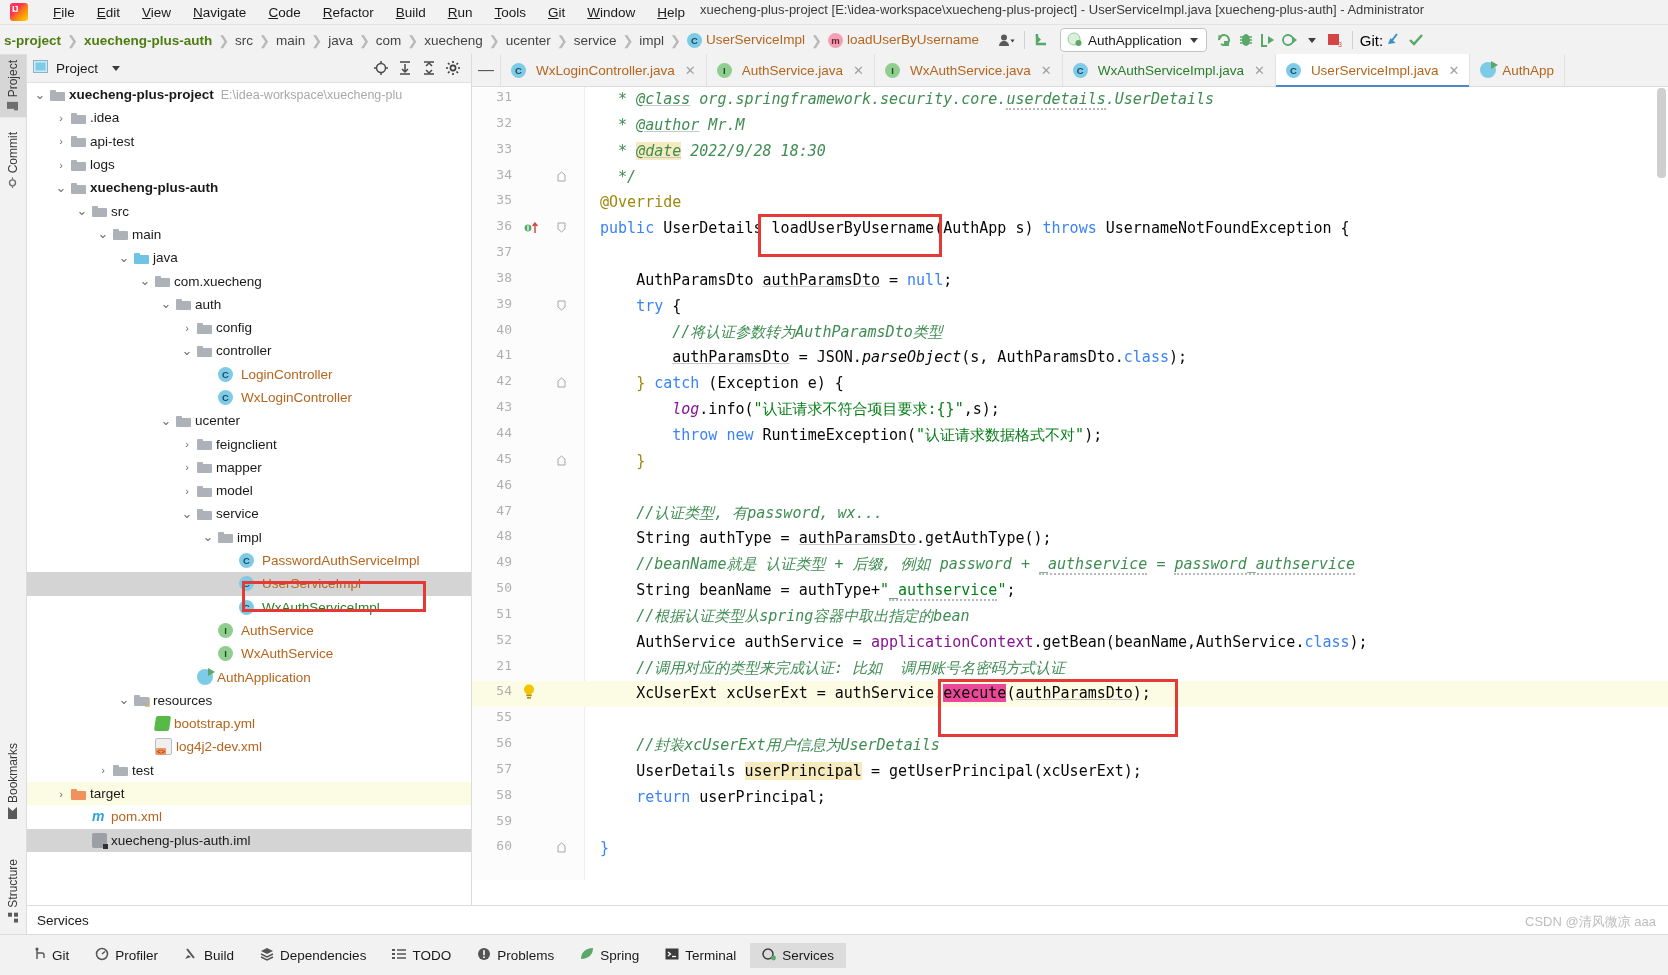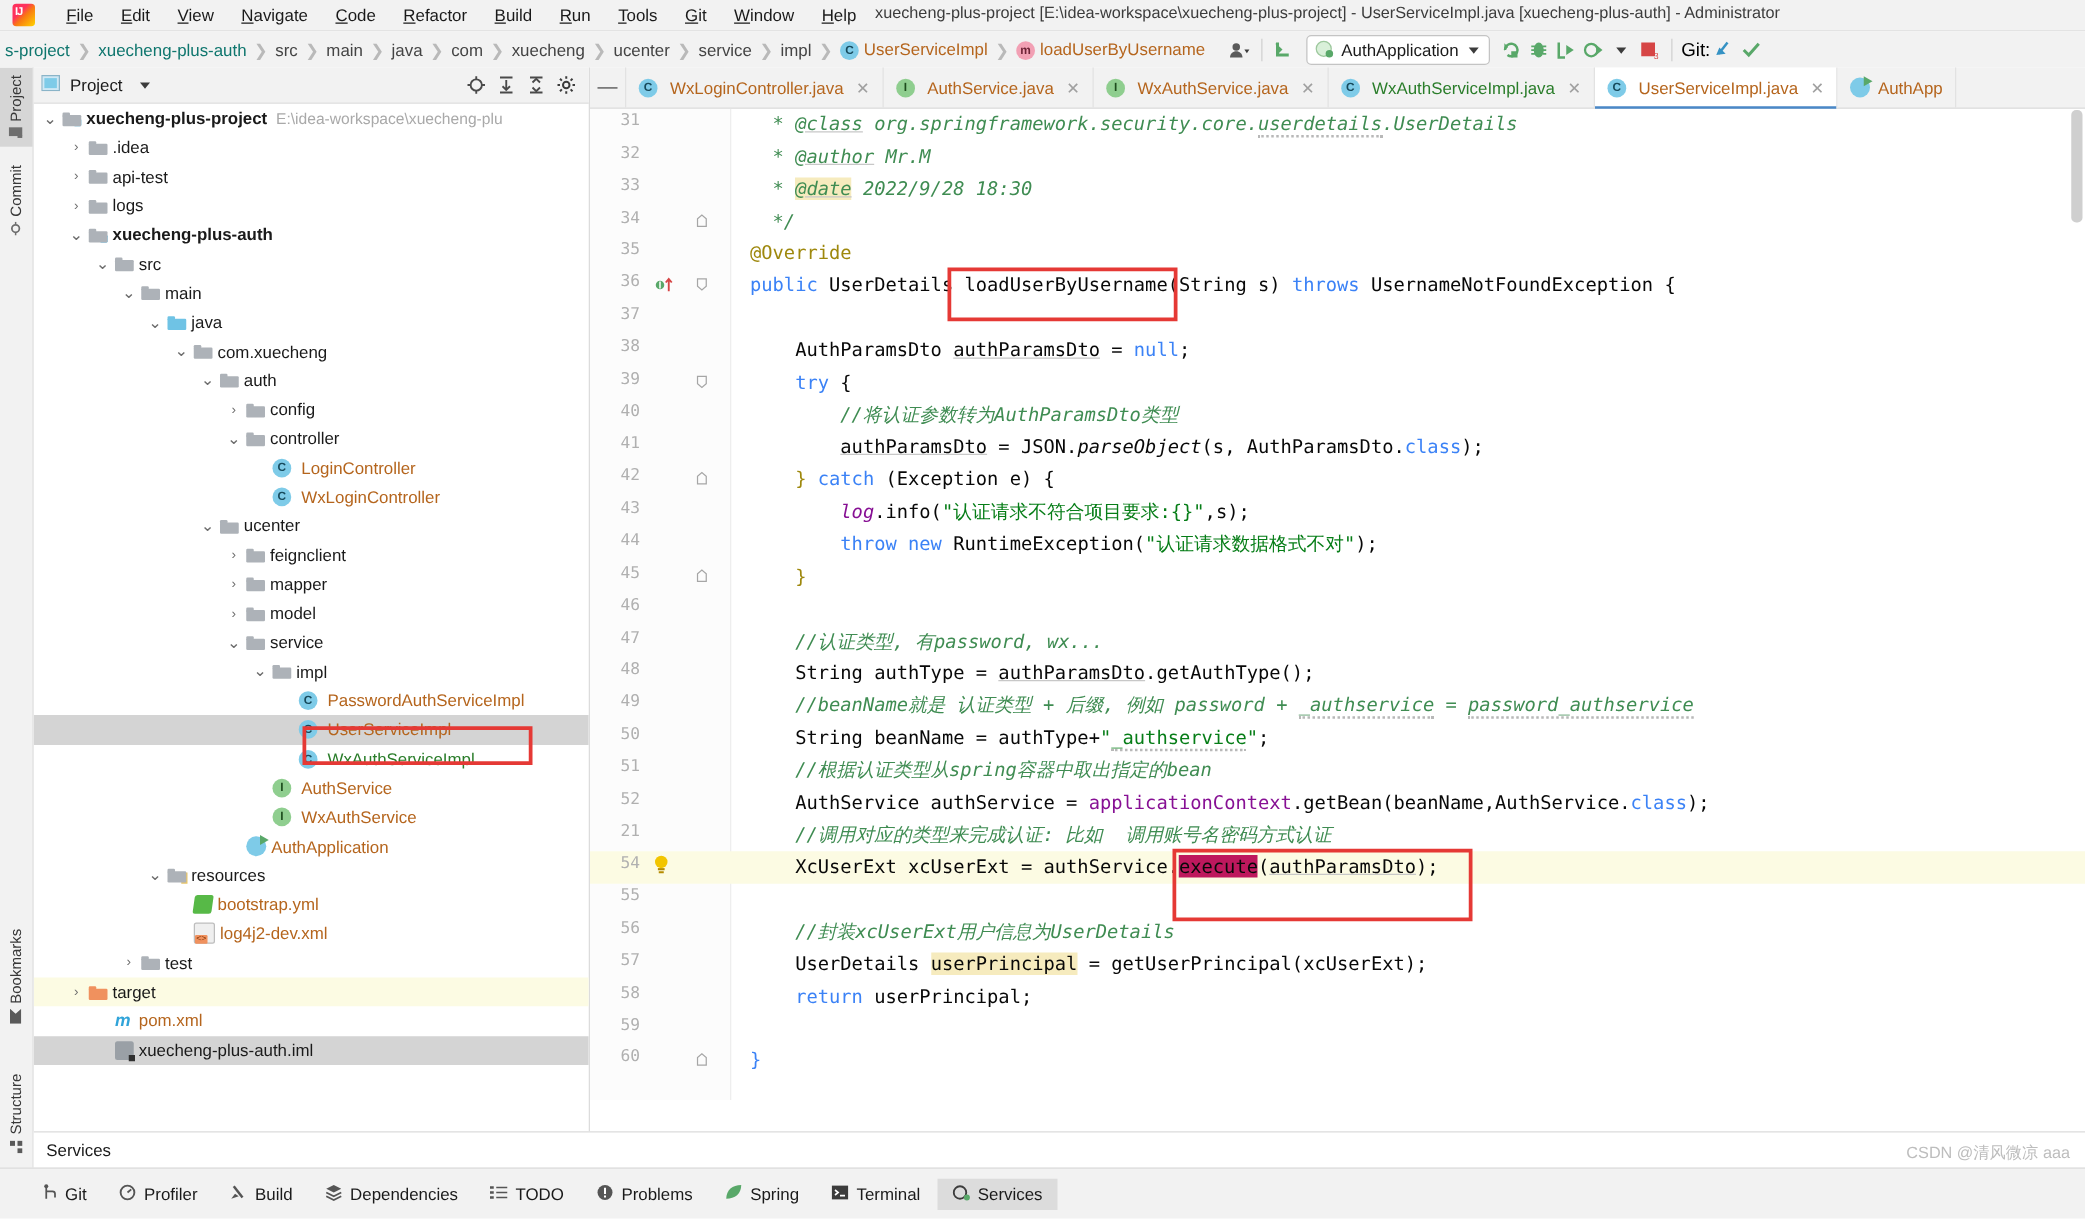--- a/index.html
+++ b/index.html
@@ -35,21 +35,21 @@
   #win-title{
     position:absolute;left:700px;top:2px;font-size:13px;color:#3c3c3c;white-space:nowrap;
   }
 
   
   #navbar{
     height:30px;background:#f2f2f2;border-bottom:1px solid #dcdcdc;
     display:flex;align-items:center;position:relative;
   }
   .crumb{font-size:13.5px;color:#444;white-space:nowrap;padding:0 2px;}
-  .crumb.bold{font-weight:normal;color:#0f766e;}
+  .crumb.bold{font-weight:bold;color:#4d7c0f;}
   .crumb.orange{color:#b5651d;}
   .sep{color:#b9b9b9;font-size:13px;padding:0 4px;}
   .badge-c,.badge-m,.badge-i{
     display:inline-block;width:15px;height:15px;border-radius:50%;
     font-size:9.5px;line-height:15px;text-align:center;color:#fff;font-weight:bold;
     vertical-align:middle;margin-right:4px;
   }
   .badge-c{background:#7ecbe8;color:#174a5c;}
   .badge-m{background:#f2a0b4;color:#6d2336;}
   .badge-i{background:#8fce8f;color:#1d4d1d;}
@@ -159,21 +159,21 @@
   .cline.cur{background:#fcfbe3;}
   .kw{color:#3b82f6;}
   .cm{color:#3f8c52;font-style:italic;}
   .str{color:#067d17;}
   .an{color:#9e880d;}
   .fld{color:#871094;}
   .txt{color:#080808;}
   .stc{font-style:italic;}
   .ul{text-decoration:underline;text-decoration-color:#c8c8c8;}
   .hl-yellow{background:#f6ebbe;}
-  .hl-blue{background:#be185d;}
+  .hl-blue{background:#ec4899;}
   .wavy{border-bottom:2px dotted #b8b8b8;}
 
   
   .annot{position:absolute;border:3px solid #e53935;pointer-events:none;z-index:20;}
 
   
   #servicesbar{
     position:absolute;left:27px;right:0;bottom:40px;height:29px;background:#fff;
     border-top:1px solid #dcdcdc;display:flex;align-items:center;
   }
@@ -841,21 +841,21 @@
               <path d="M1 10h7V4L4.5 1 1 4z" stroke="#a6a6a6" fill="none"></path>
             </svg></span>
         </div>
       </div>
     <div id="lines">
         <div class="cline">  <span class="cm">* </span><span class="cm ul">@class</span><span class="cm"> org.springframework.security.core.</span><span class="cm wavy">userdetails</span><span class="cm">.UserDetails</span></div>
         <div class="cline">  <span class="cm">* </span><span class="cm ul">@author</span><span class="cm"> Mr.M</span></div>
         <div class="cline">  <span class="cm">* </span><span class="cm ul hl-yellow">@date</span><span class="cm"> 2022/9/28 18:30</span></div>
         <div class="cline">  <span class="cm">*/</span></div>
         <div class="cline"><span class="an">@Override</span></div>
-        <div class="cline"><span class="kw">public</span><span class="txt"> UserDetails </span><span class="txt">loadUserByUsername</span><span class="txt">(String s) </span><span class="kw">throws</span><span class="txt"> UsernameNotFoundException {</span></div>
+        <div class="cline"><span class="kw">public</span><span class="txt"> UserDetails </span><span class="txt">loadUserByUsername</span><span class="txt">(AuthApp s) </span><span class="kw">throws</span><span class="txt"> UsernameNotFoundException {</span></div>
         <div class="cline"></div>
         <div class="cline">    <span class="txt">AuthParamsDto </span><span class="txt ul">authParamsDto</span><span class="txt"> = </span><span class="kw">null</span><span class="txt">;</span></div>
         <div class="cline">    <span class="kw">try</span><span class="txt"> {</span></div>
         <div class="cline">        <span class="cm">//将认证参数转为AuthParamsDto类型</span></div>
         <div class="cline">        <span class="txt ul">authParamsDto</span><span class="txt"> = JSON.</span><span class="txt stc">parseObject</span><span class="txt">(s, AuthParamsDto.</span><span class="kw">class</span><span class="txt">);</span></div>
         <div class="cline">    <span class="an">}</span><span class="txt"> </span><span class="kw">catch</span><span class="txt"> (Exception e) {</span></div>
         <div class="cline">        <span class="fld stc">log</span><span class="txt">.info(</span><span class="str">"认证请求不符合项目要求:{}"</span><span class="txt">,s);</span></div>
         <div class="cline">        <span class="kw">throw</span><span class="txt"> </span><span class="kw">new</span><span class="txt"> RuntimeException(</span><span class="str">"认证请求数据格式不对"</span><span class="txt">);</span></div>
         <div class="cline">    <span class="an">}</span></div>
         <div class="cline"></div>

